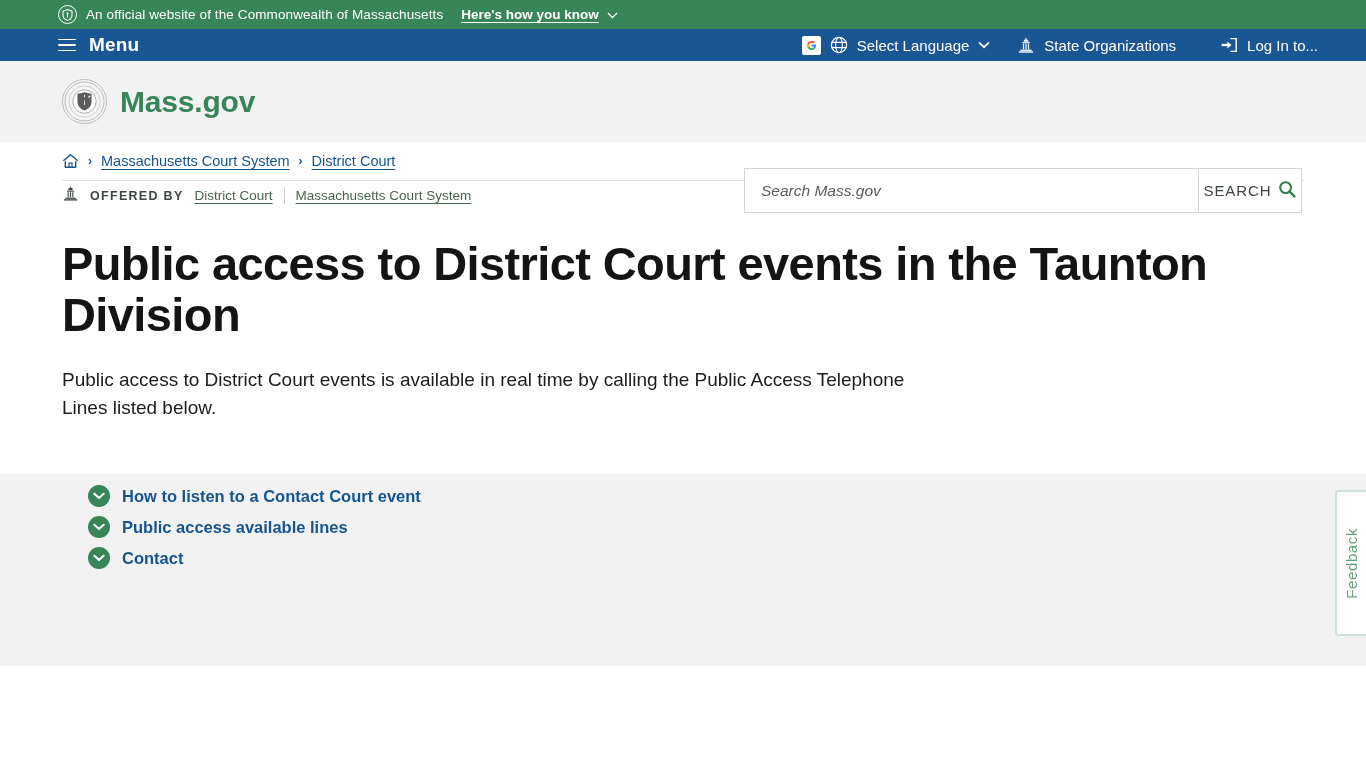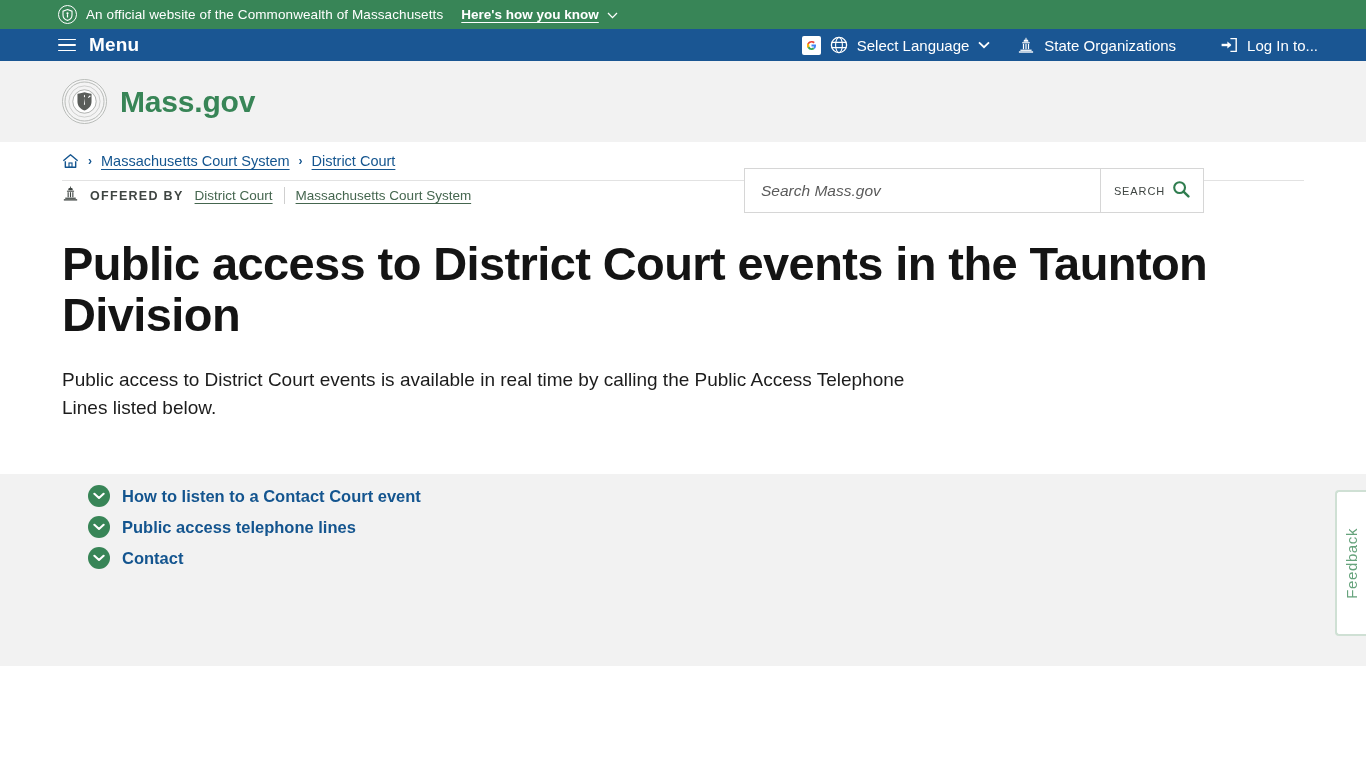--- a/index.html
+++ b/index.html
@@ -125,21 +125,21 @@
   .logo-text {
     font-size: 30px;
     font-weight: bold;
     color: #388557;
     letter-spacing: -.2px;
   }
   .search-wrap {
     position: absolute;
     left: 744px;
     top: 107px;
-    width: 460px;
+    width: 558px;
     height: 45px;
     display: flex;
     background: #ffffff;
     border: 1px solid #d6d6d6;
   }
   .search-input {
     flex: 1;
     border: 0;
     outline: none;
     padding: 0 16px;
@@ -154,21 +154,21 @@
     width: 103px;
     border: 0;
     border-left: 1px solid #d6d6d6;
     background: #ffffff;
     display: flex; align-items: center; justify-content: center;
     gap: 7px;
     cursor: pointer;
     font-family: "Liberation Sans", sans-serif;
   }
   .search-btn .lbl {
-    font-size: 11px;
+    font-size: 15px;
     letter-spacing: .9px;
     color: #3f4542;
   }
 
   
   .content { padding: 0 62px; background: #ffffff; }
   .breadcrumb {
     display: flex; align-items: center;
     height: 39px;
     border-bottom: 1px solid #e2e2e2;
@@ -465,21 +465,21 @@
       </span>
       <span class="toc-label">How to listen to a Contact Court event</span>
     </div>
 
     <div class="toc-item">
       <span class="toc-dot">
         <svg width="12" height="8" viewBox="0 0 12 8" aria-hidden="true">
           <path d="M1.4 1.8 L6 6 L10.6 1.8" fill="none" stroke="#ffffff" stroke-width="2.1" stroke-linecap="round" stroke-linejoin="round"></path>
         </svg>
       </span>
-      <span class="toc-label">Public access telephone lines</span>
+      <span class="toc-label">Public access available lines</span>
     </div>
 
     <div class="toc-item">
       <span class="toc-dot">
         <svg width="12" height="8" viewBox="0 0 12 8" aria-hidden="true">
           <path d="M1.4 1.8 L6 6 L10.6 1.8" fill="none" stroke="#ffffff" stroke-width="2.1" stroke-linecap="round" stroke-linejoin="round"></path>
         </svg>
       </span>
       <span class="toc-label">Contact</span>
     </div>

